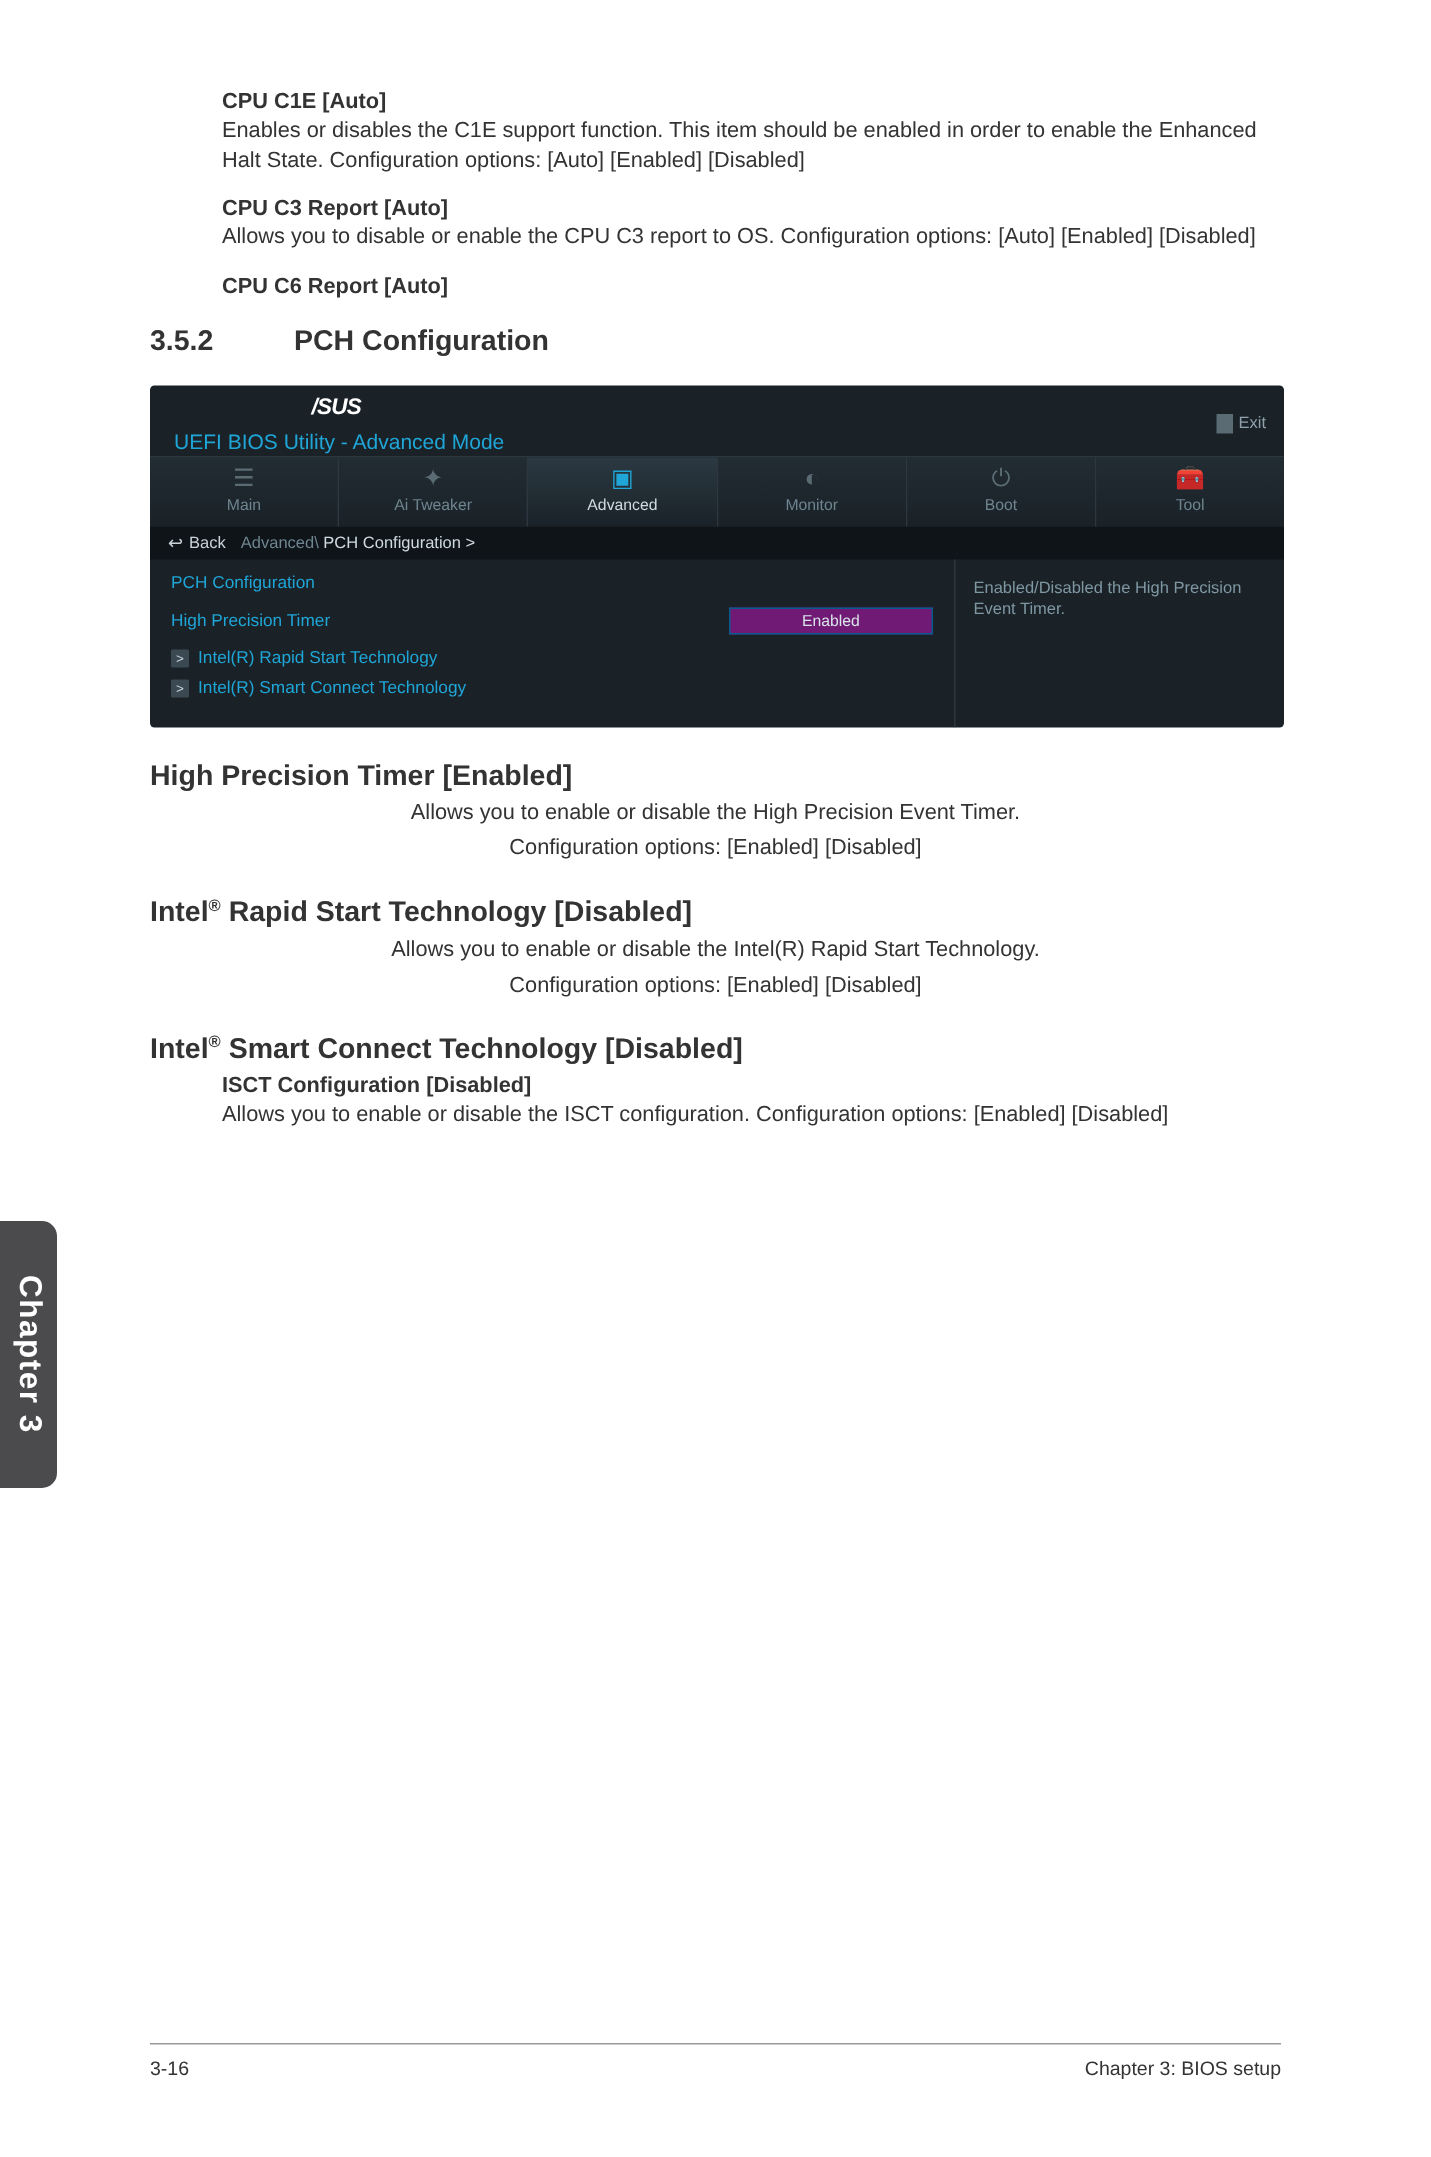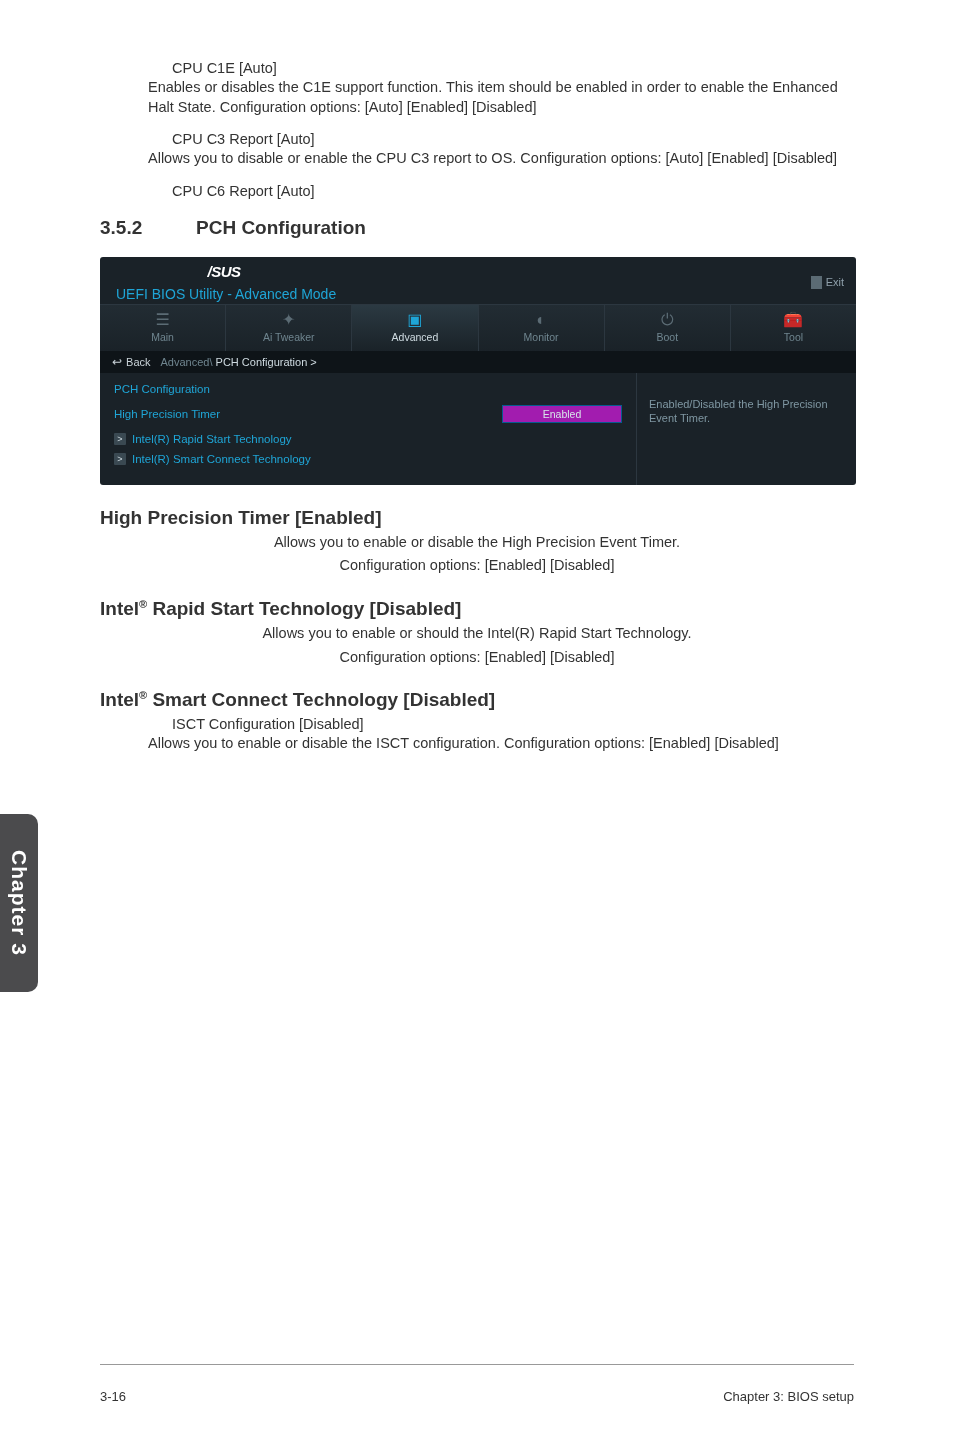--- a/index.html
+++ b/index.html
@@ -8,21 +8,21 @@
     height: 1438px;
     background: #fff;
     font-family: Arial, Helvetica, sans-serif;
     color: #333;
     position: relative;
   }
   .page {
     padding: 60px 100px 30px 100px;
   }
   .indent { margin-left: 48px; }
-  .h4 { font-weight: normal; font-size: 14.5px; margin-bottom: 2px; color: #333; margin-left: 24px; }
+  .h4 { font-weight: bold; font-size: 14.5px; margin-bottom: 2px; color: #333; }
   .body { font-size: 14.5px; line-height: 1.35; color: #333; margin-bottom: 14px; }
   .sec-num-row { display: flex; align-items: baseline; margin-top: 18px; margin-bottom: 18px; }
   .sec-num { font-weight: bold; font-size: 19px; width: 96px; }
   .sec-title { font-weight: bold; font-size: 19px; }
   .h2 { font-weight: bold; font-size: 19px; margin-top: 22px; margin-bottom: 4px; }
   .h2 sup { font-size: 11px; }
   .body2 { font-size: 14.5px; line-height: 1.35; margin-bottom: 4px; text-align: center; }
   .indent2 { margin-left: 48px; }
 
   
@@ -94,42 +94,42 @@
 
   .bios-body {
     display: flex;
   }
   .bios-left {
     flex: 1;
     padding: 10px 14px 12px 14px;
   }
   .bios-right {
     width: 220px;
-    padding: 24px 12px;
+    padding: 12px 12px;
     color: #7f97a2;
     font-size: 11px;
     line-height: 1.3;
     border-left: 1px solid #2c3740;
   }
   .bios-section-hdr {
     color: #1fa5d6;
     font-size: 11.5px;
     margin-bottom: 10px;
   }
   .bios-row {
     display:flex; align-items:center; justify-content:space-between;
     margin-bottom: 10px;
   }
   .bios-row .rl { color:#1fa5d6; font-size:11.5px; }
   .bios-val-box {
-    background: #a21caf;
+    background: #701a75;
     color: #d8e4ea;
     font-size: 10.5px;
     padding: 2px 16px;
-    width: 120px;
+    width: 136px;
     text-align: center;
     border: 1px solid #075b8f;
   }
   .bios-link {
     display:flex; align-items:center; gap:6px;
     color:#1fa5d6; font-size:11.5px;
     margin-bottom: 8px;
   }
   .bios-link .chev {
     background:#3a4952; color:#cfdbe1; font-size:9px;
@@ -154,25 +154,25 @@
   .sidetab span {
     color: #fff;
     font-weight: bold;
     font-size: 21px;
     writing-mode: vertical-rl;
     letter-spacing: 1px;
   }
 
   .footer {
     position: absolute;
-    bottom: 34px;
+    bottom: 52px;
     left: 100px;
     right: 100px;
     border-top: 1px solid #999;
-    padding-top: 24px;
+    padding-top: 8px;
     display: flex;
     justify-content: space-between;
     font-size: 13px;
     color: #333;
   }
 </style>
 </head>
 <body>
 
 <div class="page">
@@ -261,21 +261,21 @@
     </div>
   </div>
 
   <div class="h2">High Precision Timer [Enabled]</div>
   <div class="body2">Allows you to enable or disable the High Precision Event Timer.</div>
   <div class="body2" style="margin-bottom:14px">Configuration options: [Enabled] [Disabled]</div>
 
   <div class="h2">
     <span>Intel</span><sup>®</sup><span> Rapid Start Technology [Disabled]</span>
   </div>
-  <div class="body2">Allows you to enable or should the Intel(R) Rapid Start Technology.</div>
+  <div class="body2">Allows you to enable or disable the Intel(R) Rapid Start Technology.</div>
   <div class="body2" style="margin-bottom:14px">Configuration options: [Enabled] [Disabled]</div>
 
   <div class="h2">
     <span>Intel</span><sup>®</sup><span> Smart Connect Technology [Disabled]</span>
   </div>
   <div class="indent2">
     <div class="h4" style="margin-top:4px">ISCT Configuration [Disabled]</div>
     <div class="body">Allows you to enable or disable the ISCT configuration. Configuration options: [Enabled] [Disabled]</div>
   </div>
 

